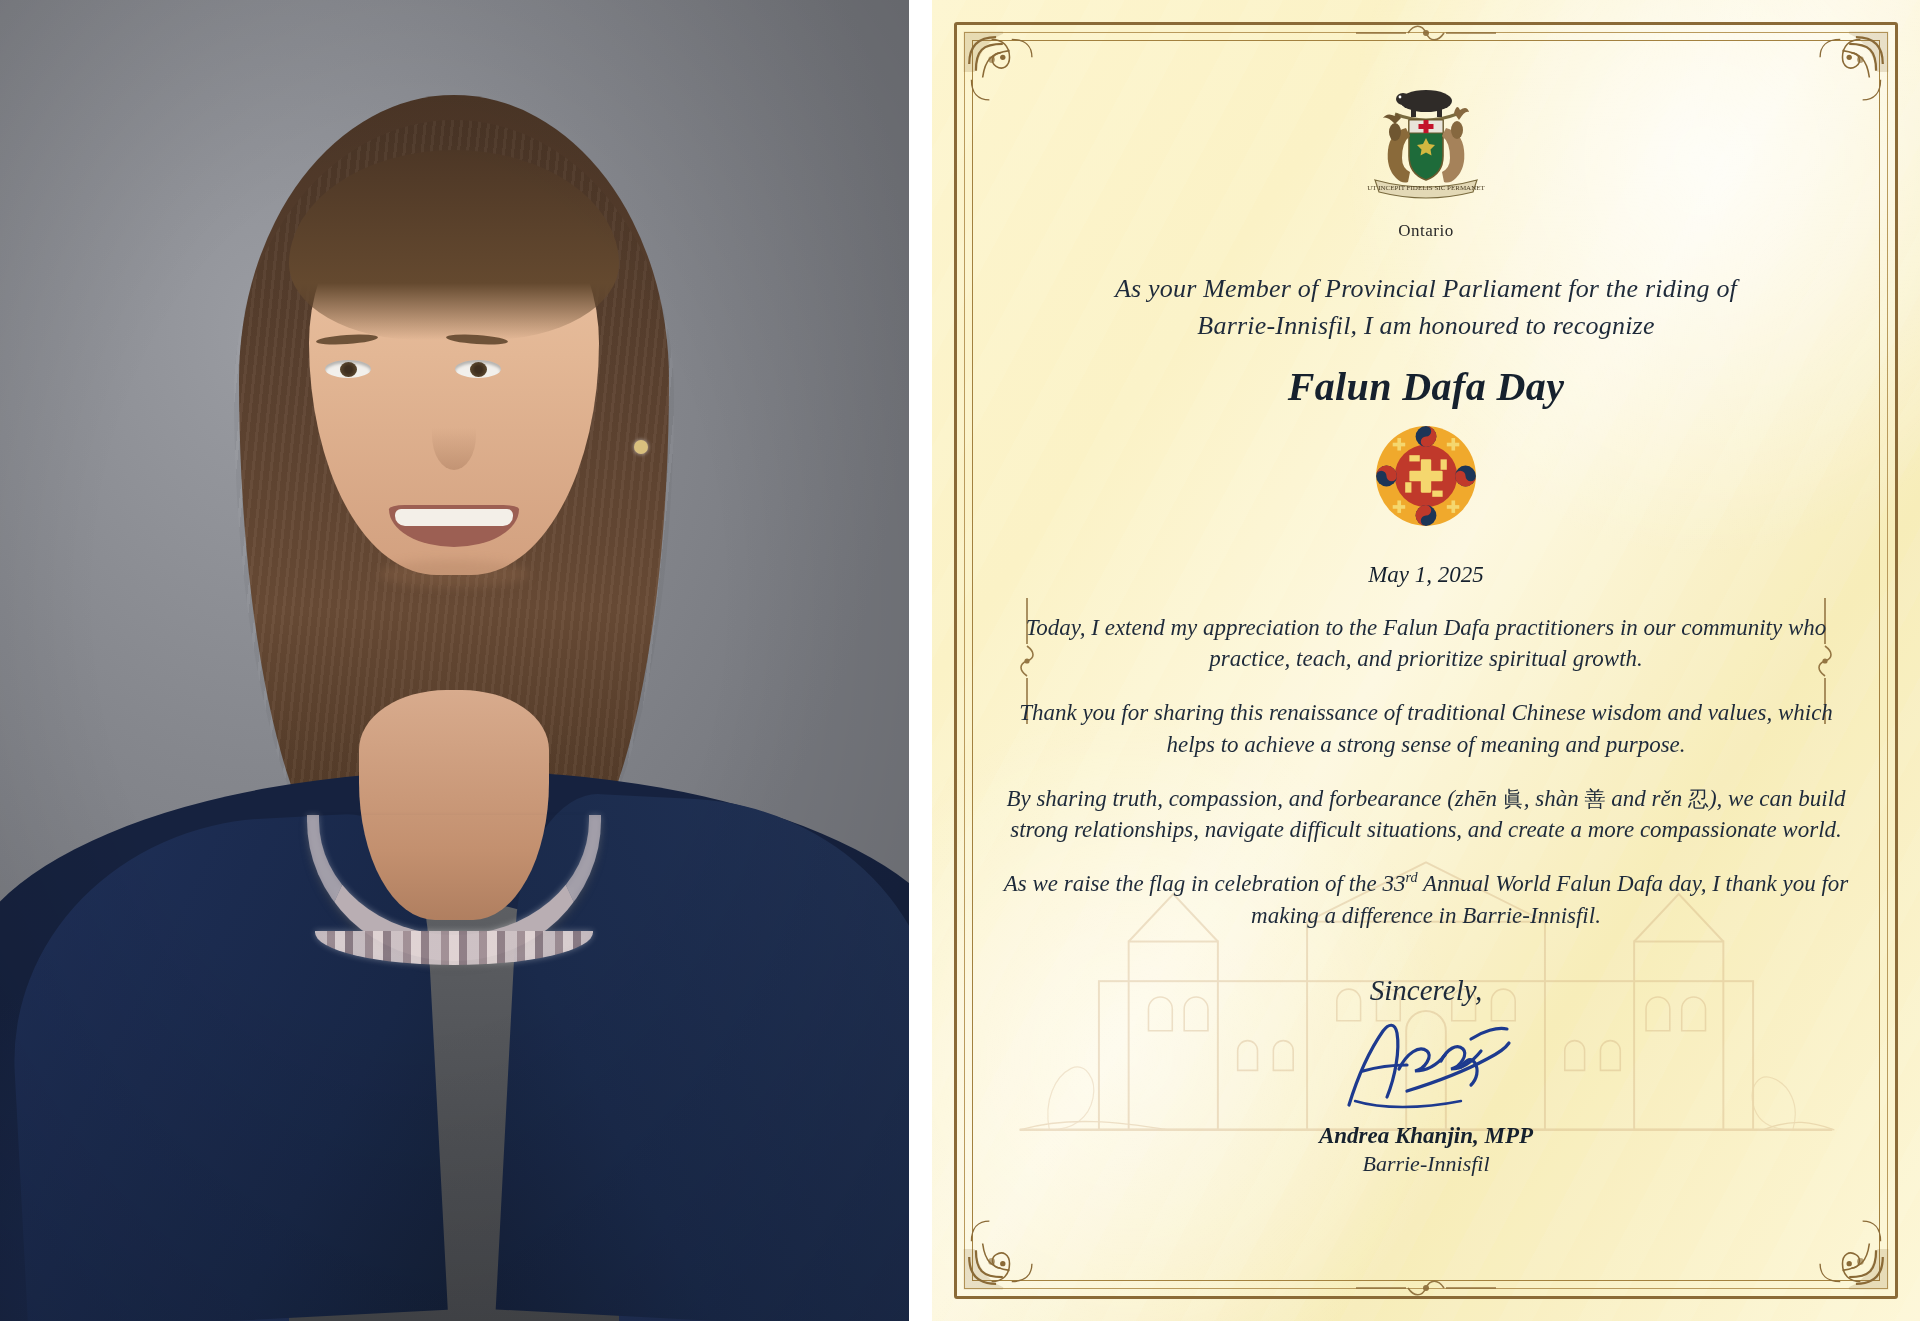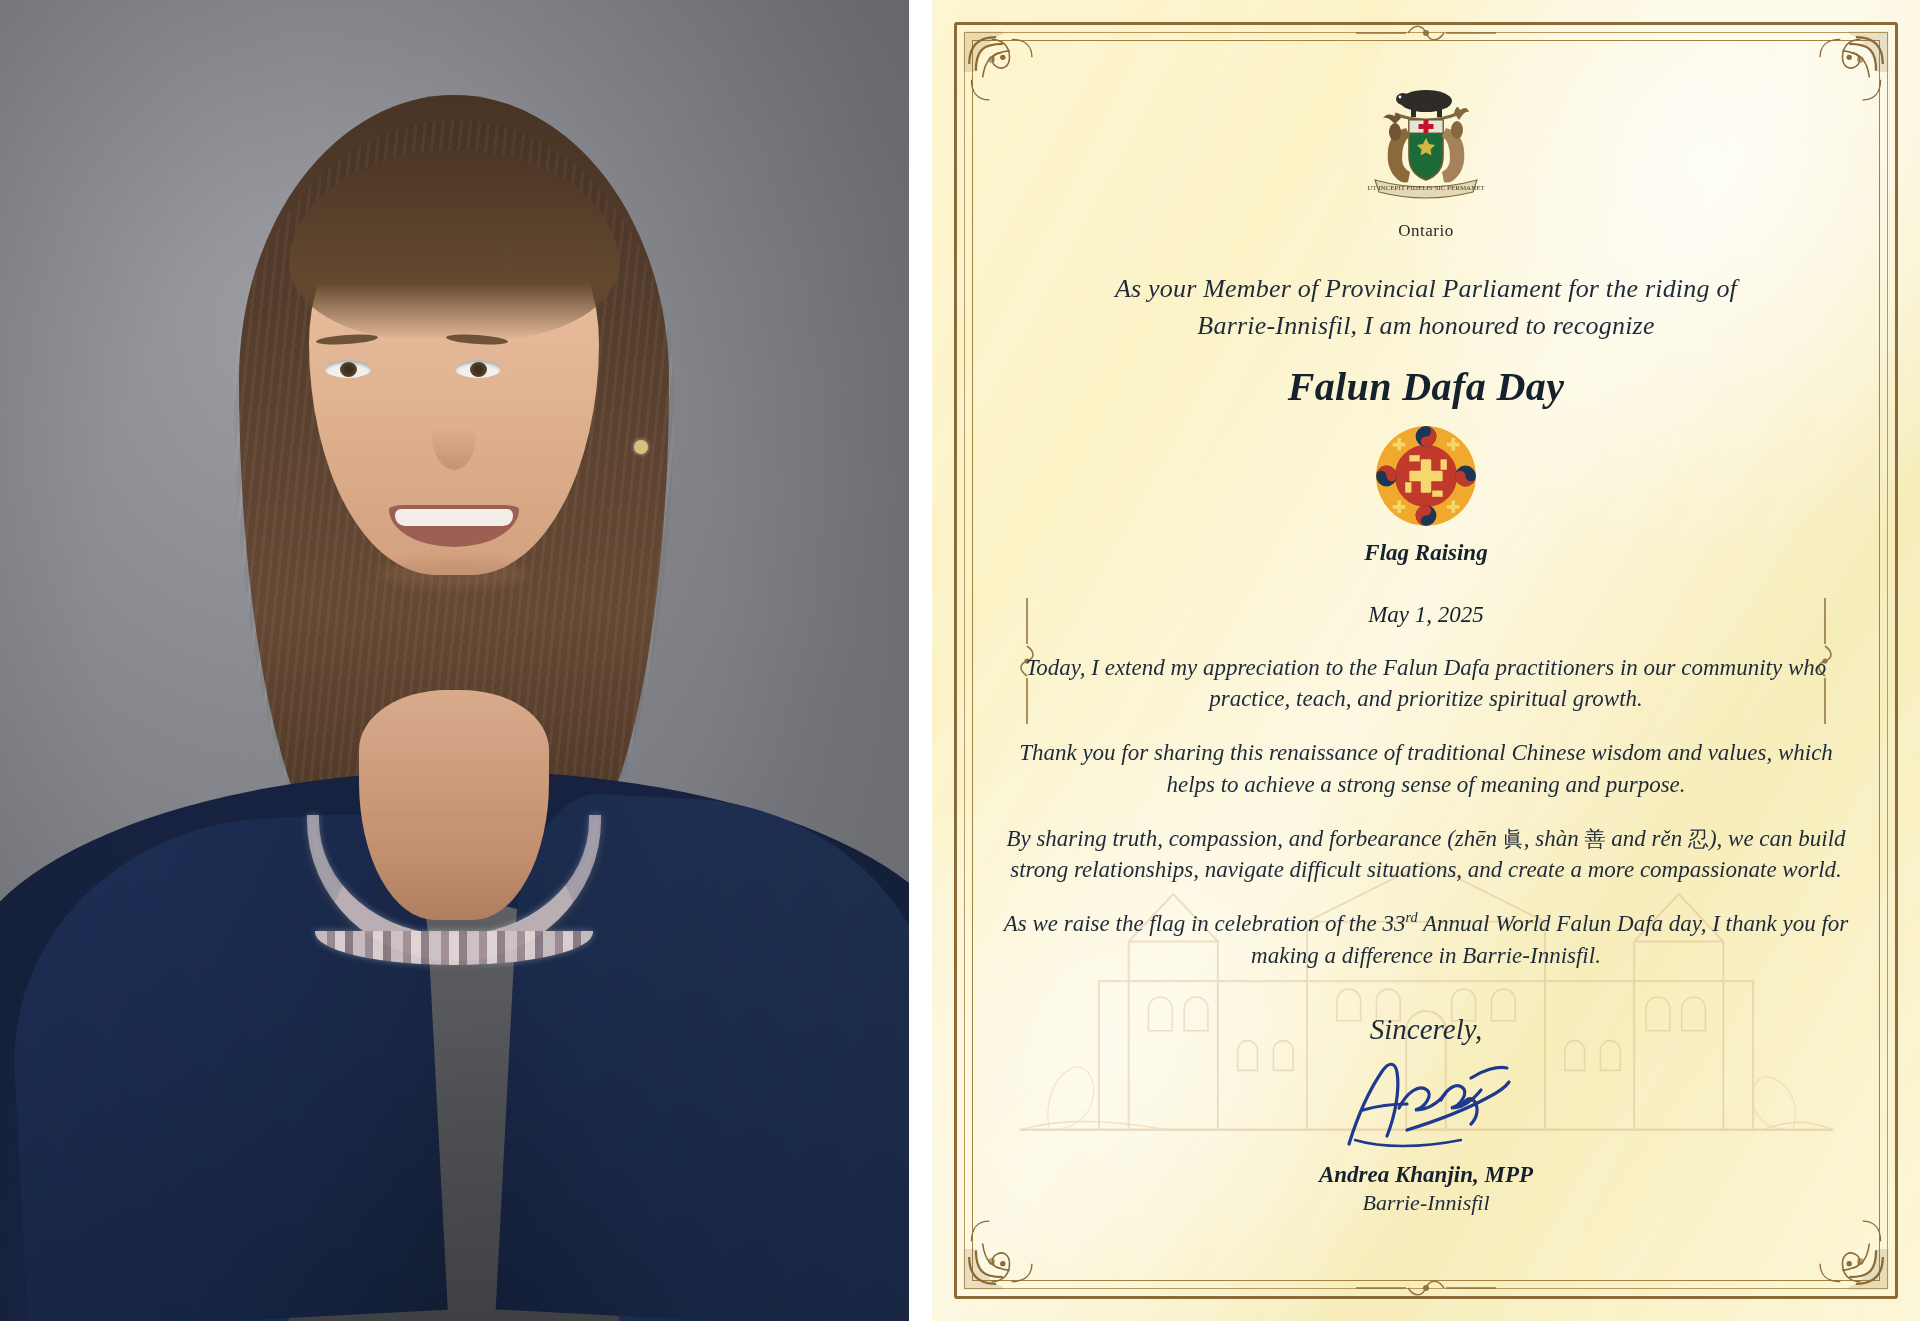--- a/index.html
+++ b/index.html
@@ -654,21 +654,20 @@
               <rect x="74.5" y="13.5" width="3.5" height="12"></rect>
             <rect x="18" y="78" width="12" height="3.5"></rect>
               <rect x="22.5" y="73.5" width="3.5" height="12"></rect>
             <rect x="70" y="78" width="12" height="3.5"></rect>
               <rect x="74.5" y="73.5" width="3.5" height="12"></rect>
           </g>
         </svg>
       </div>
 
       <div class="event">
-        <div>Flag Raising</div>
         <div class="date">May 1, 2025</div>
       </div>
 
       <div class="para">Today, I extend my appreciation to the Falun Dafa practitioners in our community who practice, teach, and prioritize spiritual growth.</div>
 
       <div class="para">Thank you for sharing this renaissance of traditional Chinese wisdom and values, which helps to achieve a strong sense of meaning and purpose.</div>
 
       <div class="para">
         <span>By sharing truth, compassion, and forbearance (zhēn </span><span class="cjk">眞</span><span>, shàn </span><span class="cjk">善</span><span> and rěn </span><span class="cjk">忍</span><span>), we can build strong relationships, navigate difficult situations, and create a more compassionate world.</span>
       </div>

